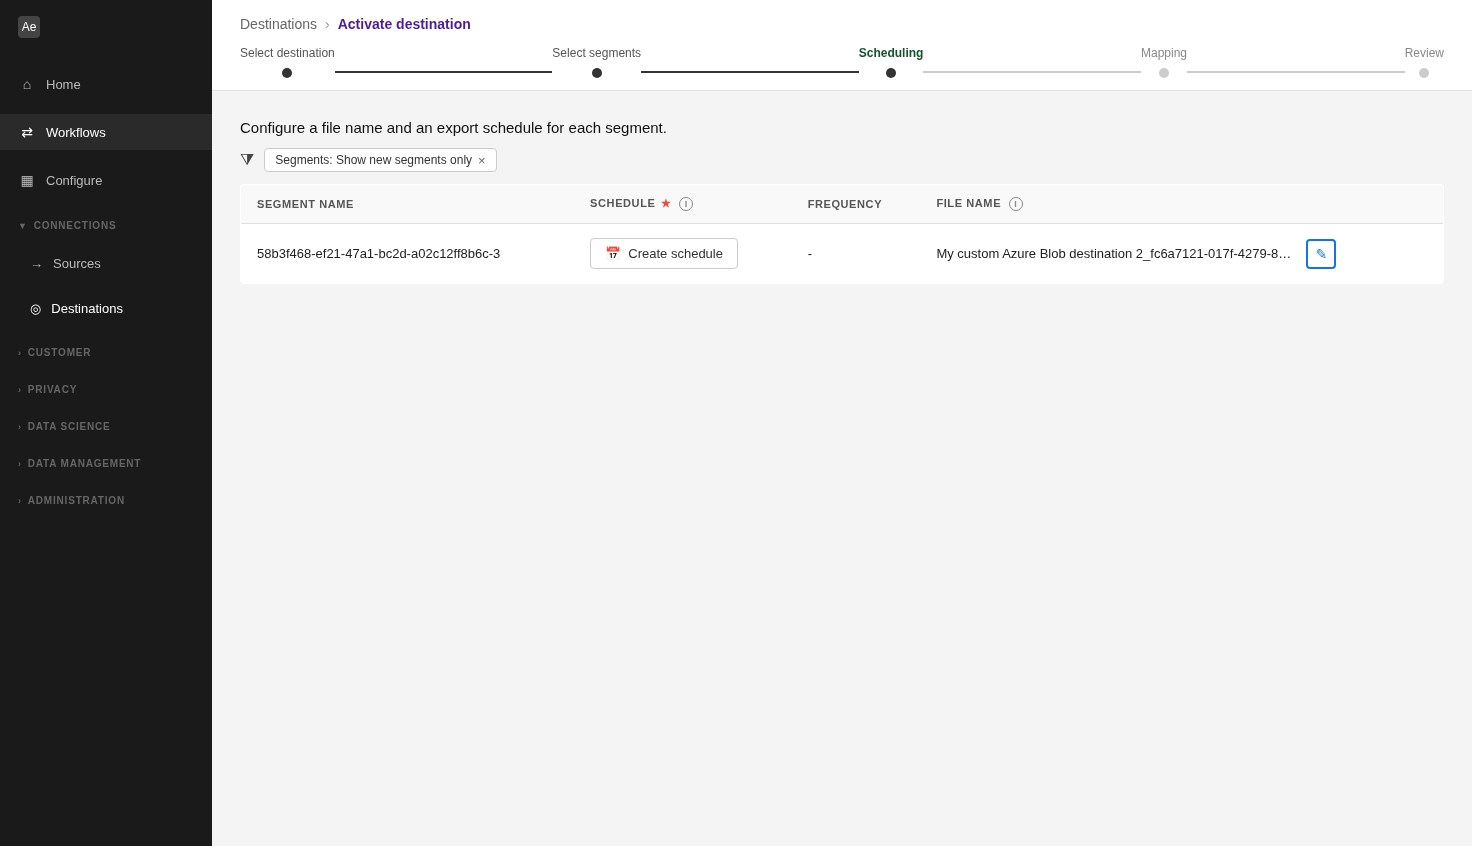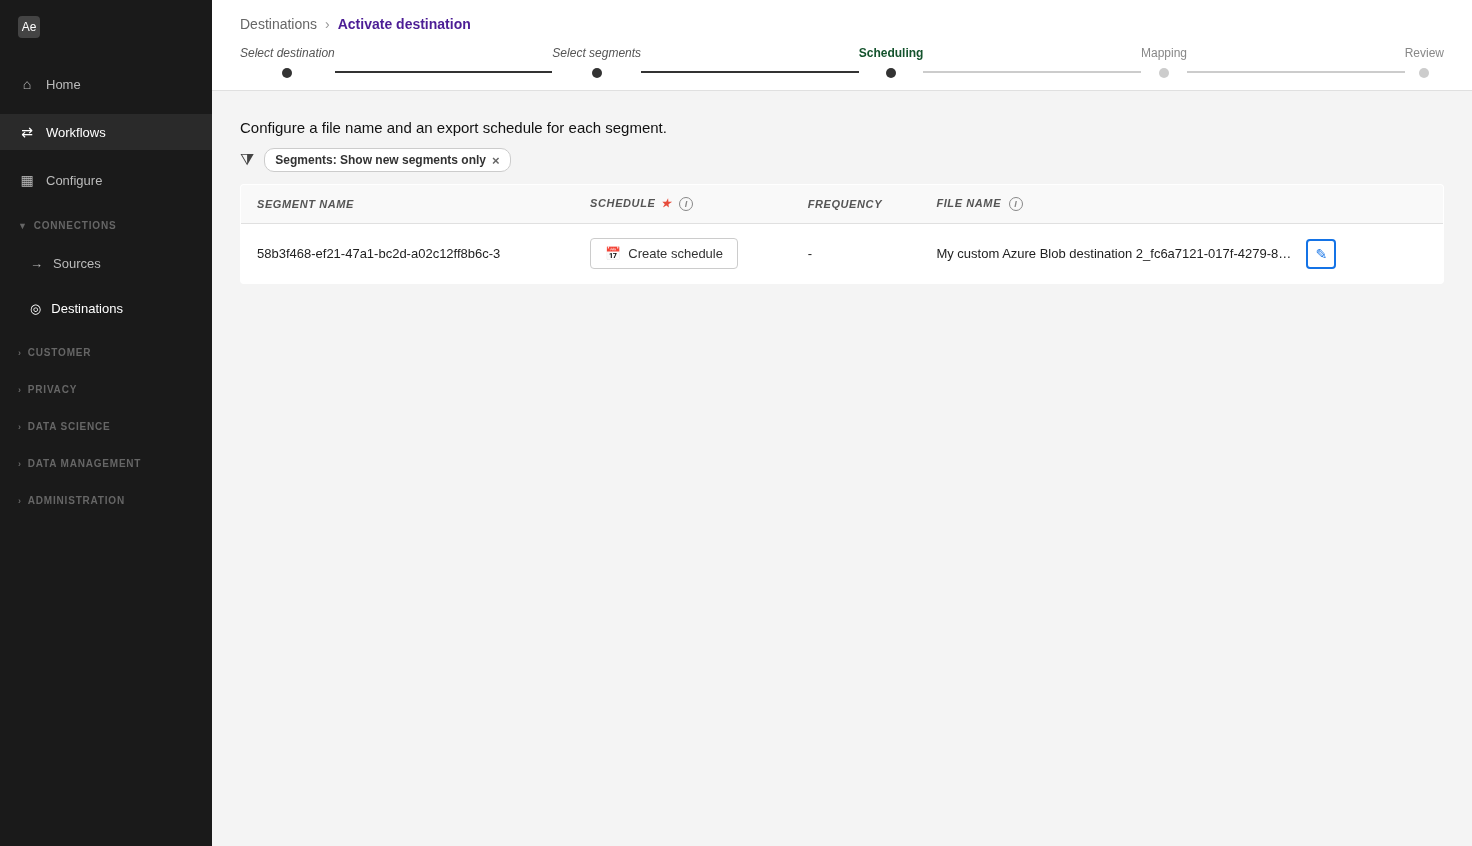--- a/index.html
+++ b/index.html
@@ -99,21 +99,21 @@
       color: #4c1d95;
     }
     .breadcrumb-sep { color: #999; font-size: 14px; }
     .step-label {
       font-size: 12px;
       color: #888;
       margin-bottom: 8px;
       white-space: nowrap;
     }
     .step-label.active { color: #14532d; font-weight: 600; }
-    .step-label.done { color: #555; font-style: italic; }
+    .step-label.done { color: #555; }
     .step-dot {
       width: 10px; height: 10px;
       border-radius: 50%;
       background: #ccc;
       position: relative;
       z-index: 2;
     }
     .step-dot.active { background: #333; }
     .step-dot.done { background: #333; }
     .step-line {
@@ -158,26 +158,25 @@
       gap: 10px;
     }
     .filter-icon { font-size: 16px; color: #444; cursor: pointer; }
 
     
     .filter-tag {
       display: inline-flex;
       align-items: center;
       gap: 6px;
       border: 1px solid #ccc;
-      border-radius: 10px;
+      border-radius: 4px;
       padding: 4px 10px;
       font-size: 12px;
       color: #333;
       background: #fff;
-      font-weight: bold;
     }
     .filter-tag-remove {
       cursor: pointer;
       color: #666;
       font-size: 13px;
       line-height: 1;
     }
 
     
     .table {
@@ -191,21 +190,20 @@
     .table th {
       text-align: left;
       font-size: 11px;
       font-weight: 700;
       color: #555;
       letter-spacing: 0.6px;
       text-transform: uppercase;
       padding: 12px 16px;
       background: #f9f9f9;
       border-bottom: 1px solid #e0e0e0;
-      font-style: italic;
     }
     .table td {
       padding: 14px 16px;
       font-size: 13px;
       color: #222;
       border-bottom: 1px solid #f0f0f0;
     }
     .table tr:last-child td { border-bottom: none; }
 
     

